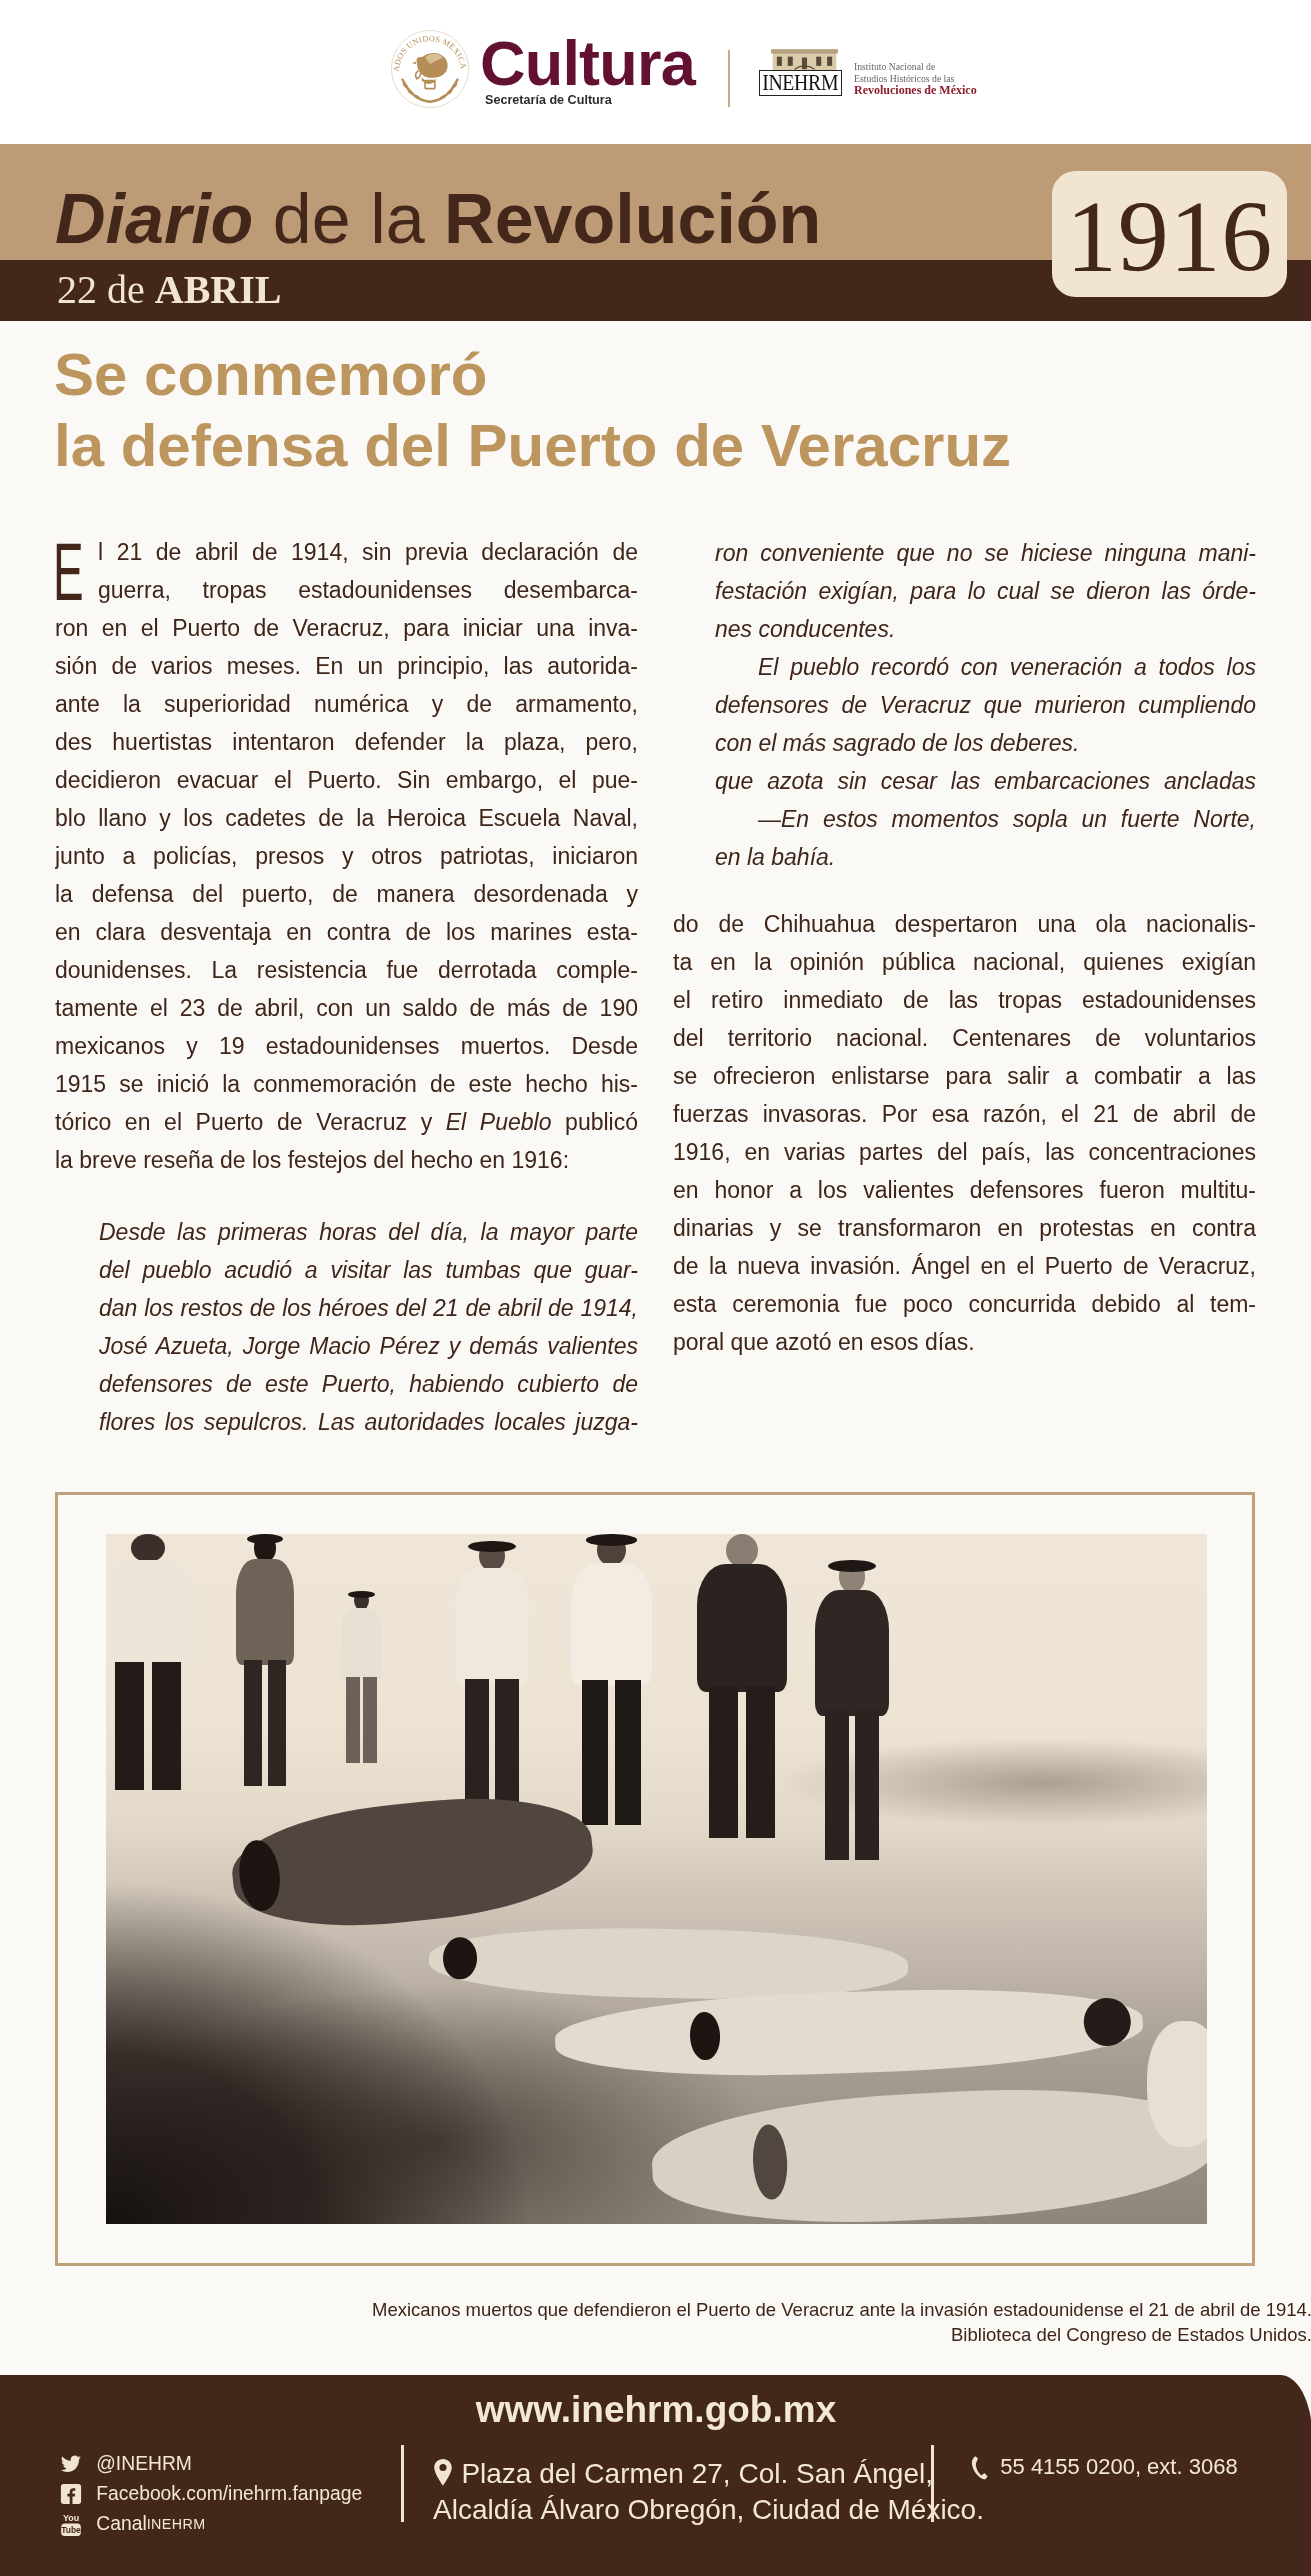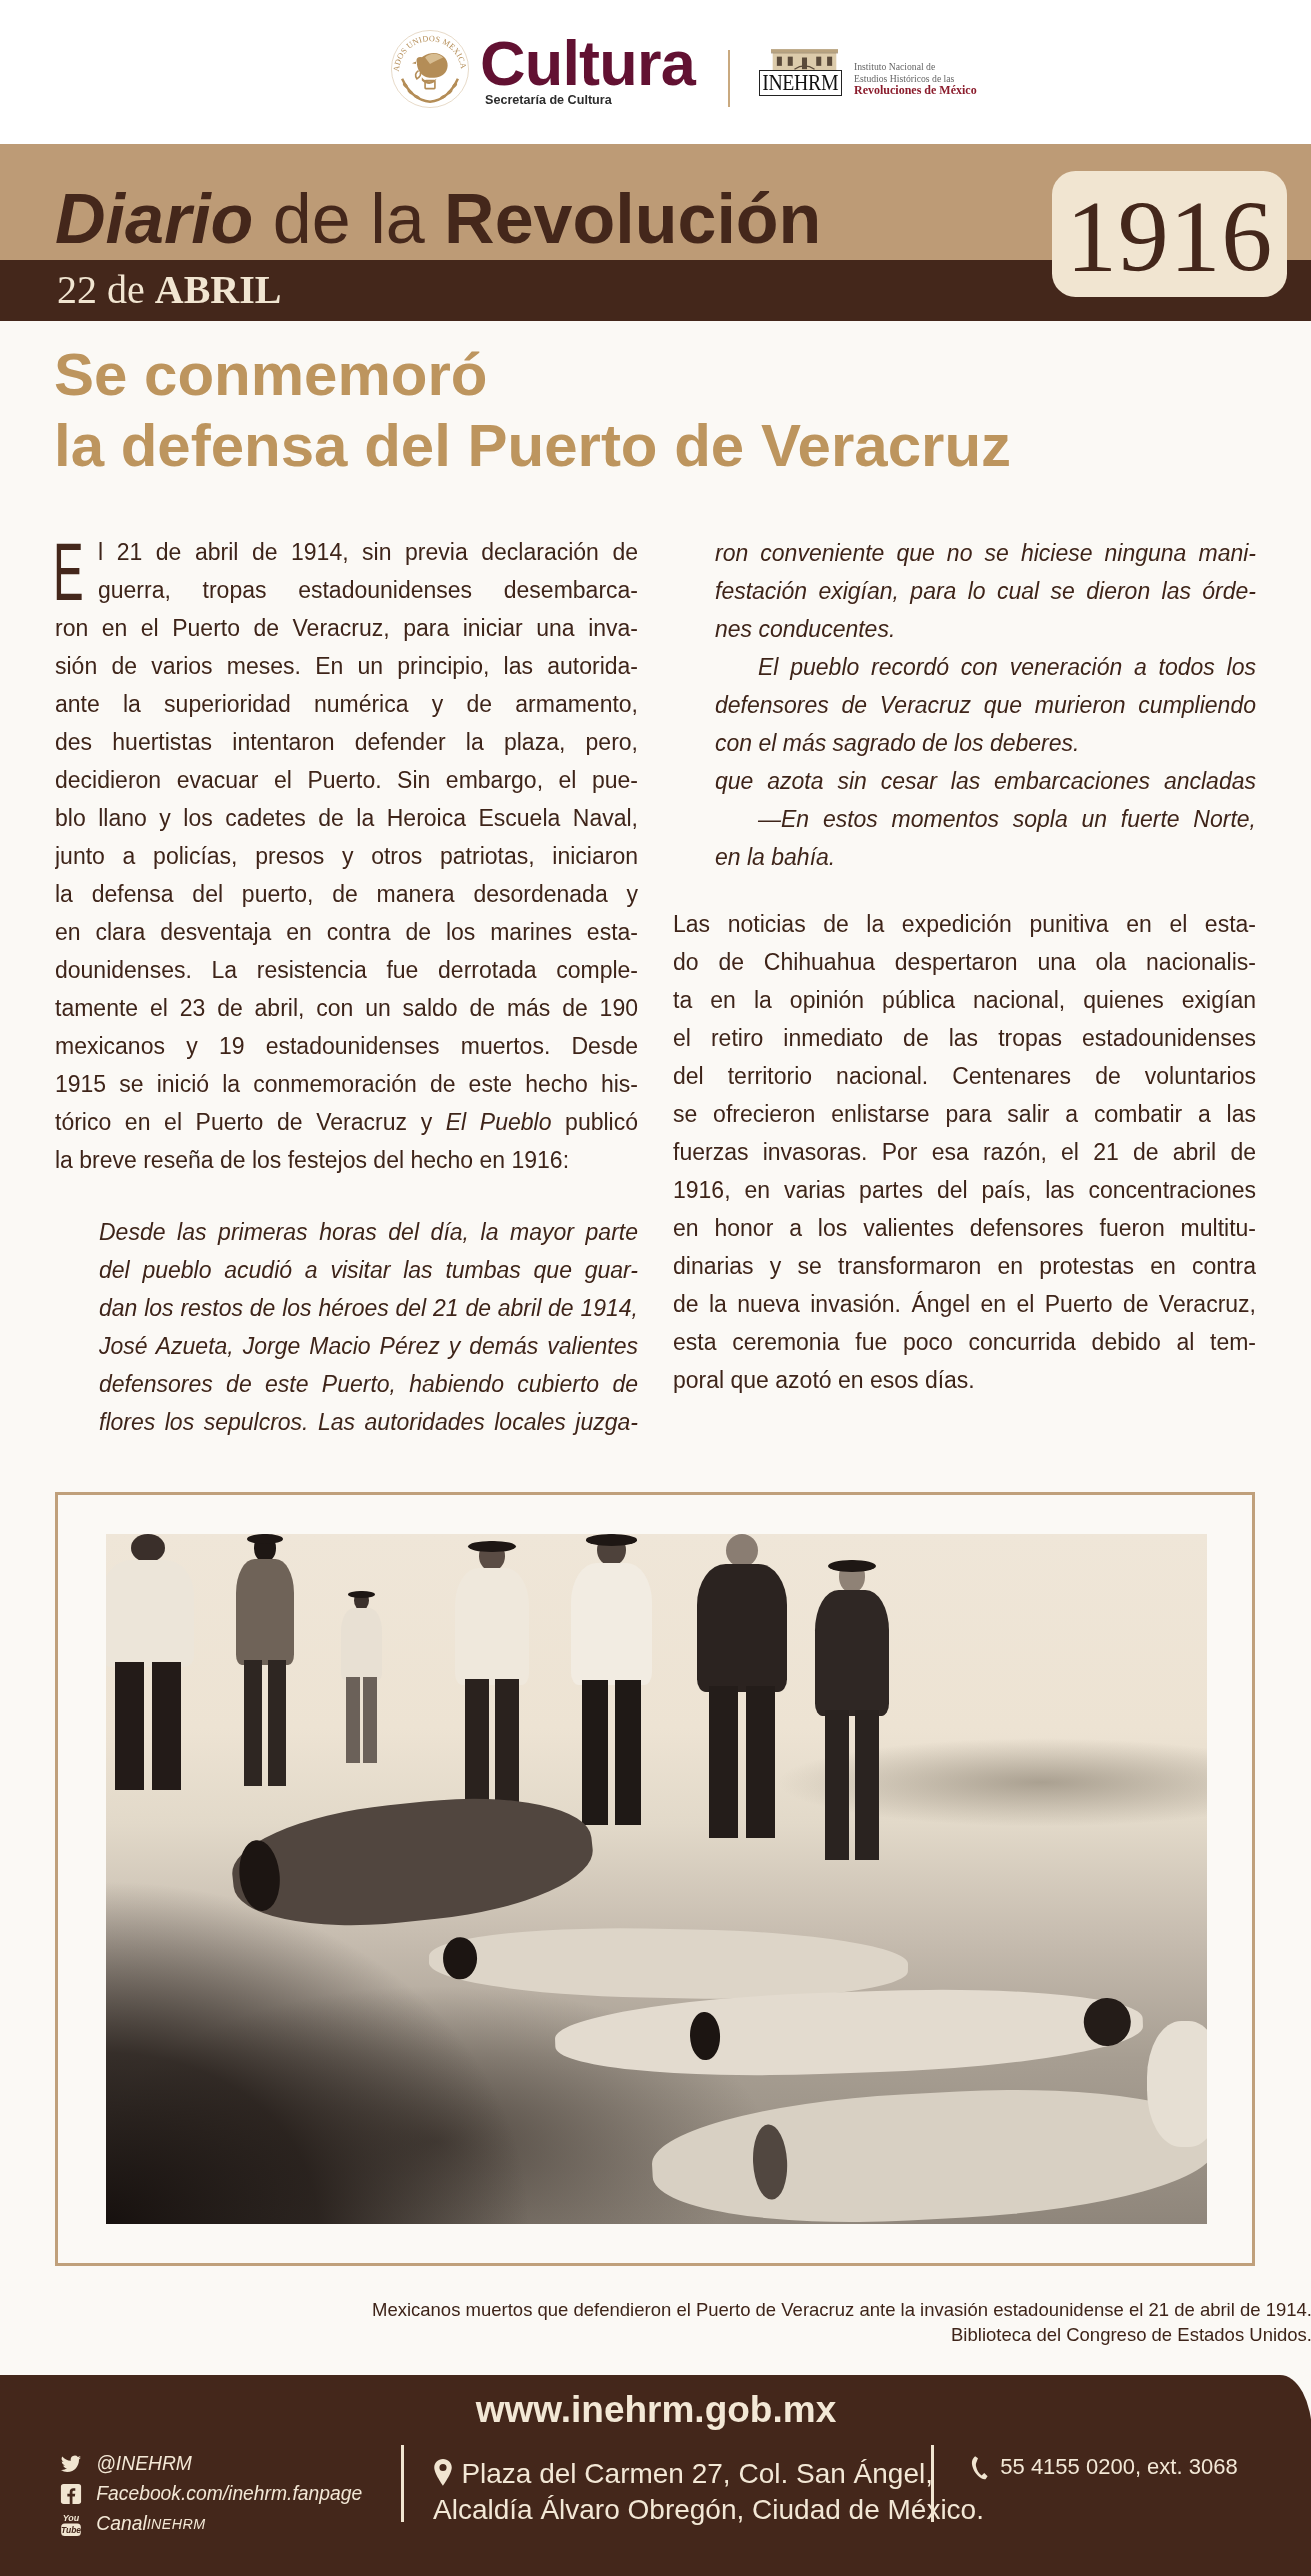--- a/index.html
+++ b/index.html
@@ -70,21 +70,21 @@
   .lying .lh{position:absolute;width:11%;height:60%;top:18%;border-radius:50%;background:#1c1512;}
 
   
   #caption{position:absolute;left:0;top:2297px;width:1312px;text-align:right;font-size:18.5px;line-height:25px;color:var(--text);}
 
   
   #footer{position:absolute;left:0;top:2375px;width:1312px;height:201px;background:var(--brown);
           border-top-right-radius:32px 59px;color:#f3e8d6;}
   #footer-url{position:absolute;left:0;top:11px;width:1312px;text-align:center;font-size:37px;line-height:47px;font-weight:700;color:#f3e8d6;}
   #social{position:absolute;left:60px;top:74px;}
-  .soc-row{height:30px;line-height:30px;display:flex;align-items:center;font-size:19.3px;white-space:nowrap;font-style:italic;}
+  .soc-row{height:30px;line-height:30px;display:flex;align-items:center;font-size:19.3px;white-space:nowrap;}
   .soc-icon{width:22px;height:22px;margin-right:14.3px;flex:none;}
   .soc-row .sc{font-size:14.3px;letter-spacing:0.4px;}
   .f-divider{position:absolute;top:70px;width:2.5px;height:77px;background:#f1e5d1;}
   #address{position:absolute;left:433px;top:81px;width:462px;text-align:center;font-size:28px;line-height:36px;white-space:nowrap;}
   #pin{display:inline-block;width:20px;height:28.6px;vertical-align:-3.4px;margin-right:8.4px;}
   #phone{position:absolute;left:970px;top:77px;height:30px;line-height:30px;display:flex;align-items:center;font-size:22px;white-space:nowrap;}
   #phone-icon{width:18.5px;height:25px;margin-right:11.8px;flex:none;}
 </style>
 </head>
 <body>
@@ -198,21 +198,20 @@
     <div class="ln">nes conducentes.</div>
     <div class="ln jl ind">El pueblo recordó con veneración a todos los</div>
     <div class="ln jl">defensores de Veracruz que murieron cumpliendo</div>
     <div class="ln">con el más sagrado de los deberes.</div>
     <div class="ln jl">que azota sin cesar las embarcaciones ancladas</div>
     <div class="ln jl ind">—En estos momentos sopla un fuerte Norte,</div>
     <div class="ln">en la bahía.</div>
   </div>
 
   <div class="col" id="closing" style="left:673px;top:905px;width:583px;">
-    <div class="ln jl">Las noticias de la expedición punitiva en el esta-</div>
     <div class="ln jl">do de Chihuahua despertaron una ola nacionalis-</div>
     <div class="ln jl">ta en la opinión pública nacional, quienes exigían</div>
     <div class="ln jl">el retiro inmediato de las tropas estadounidenses</div>
     <div class="ln jl">del territorio nacional. Centenares de voluntarios</div>
     <div class="ln jl">se ofrecieron enlistarse para salir a combatir a las</div>
     <div class="ln jl">fuerzas invasoras. Por esa razón, el 21 de abril de</div>
     <div class="ln jl">1916, en varias partes del país, las concentraciones</div>
     <div class="ln jl">en honor a los valientes defensores fueron multitu-</div>
     <div class="ln jl">dinarias y se transformaron en protestas en contra</div>
     <div class="ln jl">de la nueva invasión. Ángel en el Puerto de Veracruz,</div>

